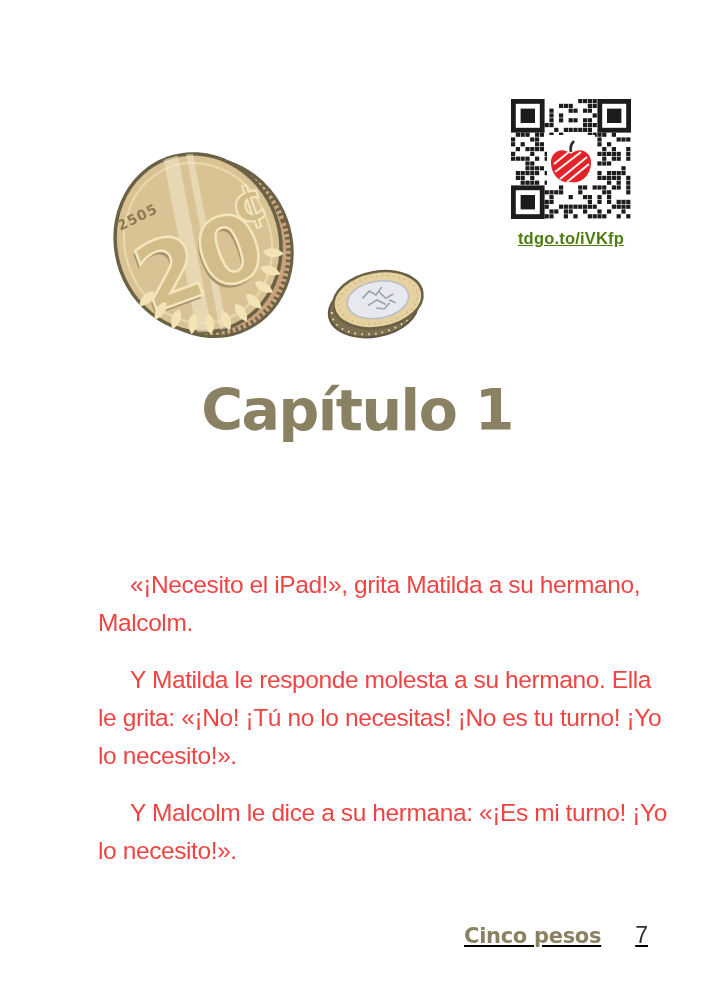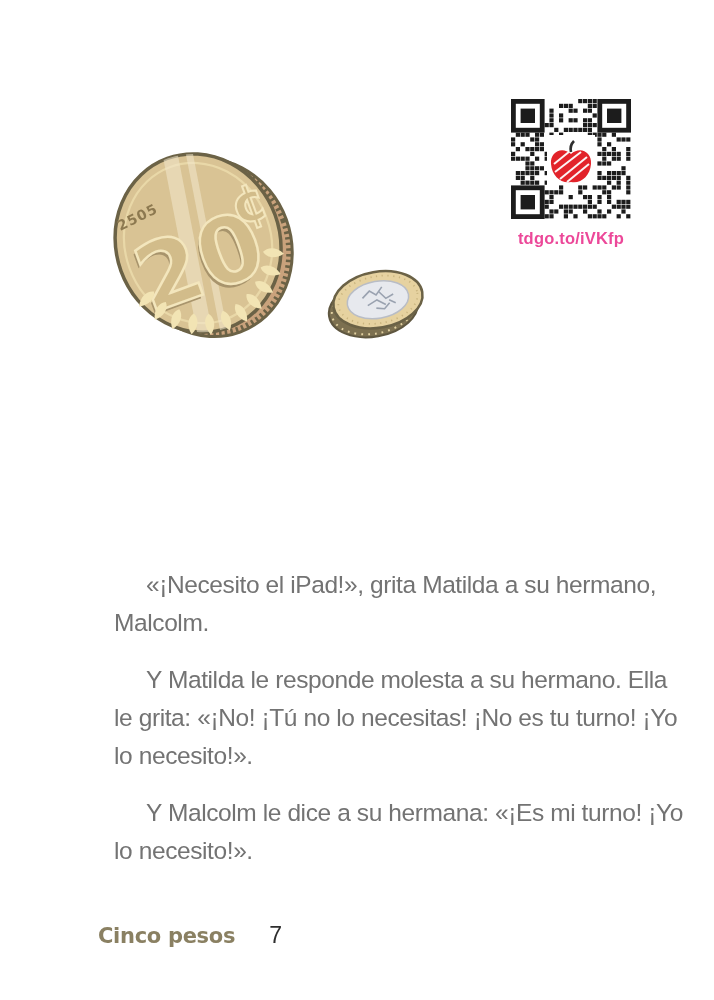--- a/index.html
+++ b/index.html
@@ -11,44 +11,45 @@
     overflow:hidden;
     font-family:"Liberation Sans", sans-serif;
   }
   
   .coin-large{position:absolute;left:106px;top:142px;width:192px;height:212px;}
   .coin-small{position:absolute;left:326px;top:266px;width:102px;height:82px;}
   .qr-block{position:absolute;left:503px;top:93px;width:136px;text-align:center;}
   .qr-box{width:132px;height:132px;display:block;margin:0 auto;}
   .qr-caption{
     margin-top:4px;
-    font-size:16.5px;font-weight:bold;color:#ec4899;letter-spacing:.2px;
+    font-size:16.5px;font-weight:bold;color:#4d7c0f;letter-spacing:.2px;
     font-family:"Liberation Sans", sans-serif;
+    text-decoration:underline;
   }
   
   .chapter-title{
     position:absolute;left:57px;top:370px;width:600px;
     text-align:center;
     font-family:"DejaVu Sans", sans-serif;
     font-weight:bold;
     font-size:57px;line-height:80px;
     letter-spacing:-1.5px;
     color:#8a8062;
   }
   
   .body-text{
-    position:absolute;left:114px;top:566px;width:575px;
+    position:absolute;left:98px;top:566px;width:575px;
     font-size:24.5px;line-height:38px;letter-spacing:-.4px;
-    color:#737373;
+    color:#ef4444;
   }
   .body-text p{margin:0 0 19px 0;text-indent:32px;}
   
   .footer{
     position:absolute;left:98px;right:66px;top:922px;
-    display:flex;justify-content:flex-start;align-items:baseline;gap:34px;
+    display:flex;justify-content:flex-end;align-items:baseline;gap:34px;text-decoration:underline;
   }
   .footer-book-title{
     font-family:"DejaVu Sans", sans-serif;
     font-weight:bold;font-size:21px;color:#8a8062;letter-spacing:-.3px;
   }
   .footer-page-number{font-size:23px;color:#2e2e2e;}
 </style>
 </head>
 <body>
 
@@ -338,20 +339,21 @@
           <path d="M55 86 L82 64"></path>
           <path d="M62 89 L84 71"></path>
         </g>
         <path d="M66 59 C 65 55, 66 51, 69 48" stroke="#2e2e2e" stroke-width="2.6" fill="none"></path>
       </g>
     </svg>
     <div class="qr-caption">tdgo.to/iVKfp</div>
   </div>
 
   <div class="chapter-title">
+    <div>Capítulo 1</div>
   </div>
 
   <div class="body-text">
     <p>«¡Necesito el iPad!», grita Matilda a su hermano, Malcolm.</p>
     <p>Y Matilda le responde molesta a su hermano. Ella le grita: «¡No! ¡Tú no lo necesitas! ¡No es tu turno! ¡Yo lo necesito!».</p>
     <p>Y Malcolm le dice a su hermana: «¡Es mi turno! ¡Yo lo necesito!».</p>
   </div>
 
   <div class="footer">
     <span class="footer-book-title">Cinco pesos</span>

